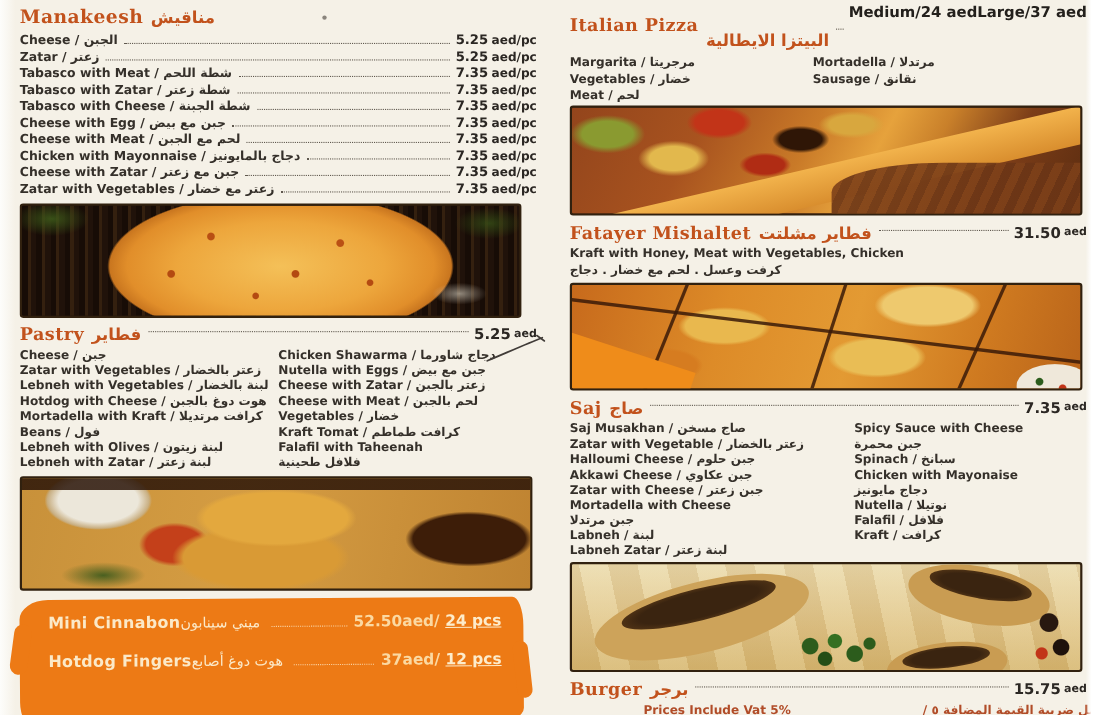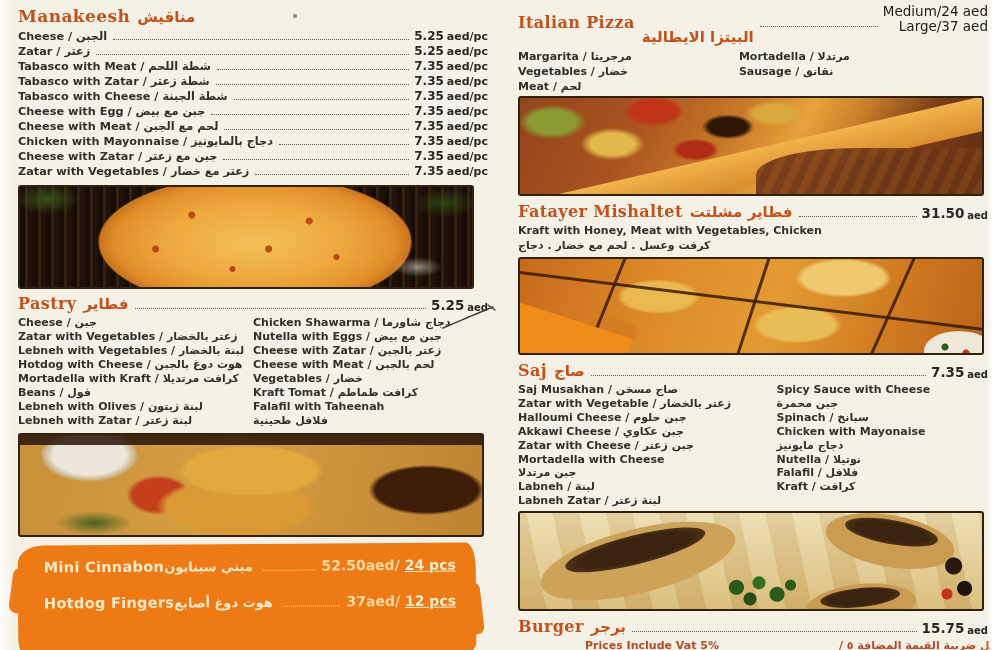--- a/index.html
+++ b/index.html
@@ -12,21 +12,21 @@
   .edge-l{position:absolute;left:0;top:0;width:14px;height:650px;
     background:linear-gradient(90deg,#fdfdfb,rgba(253,253,251,0));}
   .edge-r{position:absolute;right:0;top:0;width:13px;height:650px;
     background:linear-gradient(270deg,#ffffff 60%,rgba(255,255,255,0));}
   .dotart{position:absolute;left:293px;top:14px;width:4px;height:4px;border-radius:50%;background:#8a857d;}
 
   .col-left{position:absolute;left:18px;top:6px;width:470px;}
   .col-right{position:absolute;left:518px;top:4px;width:470px;}
 
   
-  .sec-head{display:flex;align-items:flex-end;margin:0 0 3px 0;}
+  .sec-head{display:flex;align-items:center;margin:0 0 3px 0;}
   .t-en{font-family:"DejaVu Serif",serif;font-weight:700;font-size:17px;color:#c2521c;letter-spacing:.4px;white-space:nowrap;}
   .t-ar{font-weight:700;font-size:15px;color:#c2521c;margin-left:7px;white-space:nowrap;}
   .sec-head .lead{flex:1;border-bottom:1.6px dotted #5f584e;margin:0 5px 4px 6px;}
   .pr{font-weight:700;font-size:12.5px;color:#2b2723;white-space:nowrap;}
   .un{font-weight:700;font-size:10px;color:#2b2723;margin-left:3px;white-space:nowrap;}
   .head-sm .t-en{font-size:16px;}
   .head-sm .pr{font-size:13.5px;}
 
   
   .mrow{display:flex;align-items:baseline;height:15px;font-weight:700;}
@@ -127,32 +127,32 @@
       background:
        radial-gradient(circle 10px at 40% 25%, #281810 0 8px, transparent 9px),
        radial-gradient(circle 9px at 65% 65%, #1e120c 0 7px, transparent 8px),
        radial-gradient(circle 7px at 25% 75%, #c23418 0 5px, transparent 6px);}
 
   
   .desc-en{font-weight:700;font-size:11px;line-height:14px;color:#35302a;}
   .desc-ar{font-weight:700;font-size:11px;line-height:15px;color:#35302a;direction:rtl;text-align:left;}
 
   
-  .price-stack{display:flex;flex-direction:column;align-items:flex-end;font-weight:400;font-size:13.5px;line-height:15px;color:#23201c;white-space:nowrap;}
+  .price-stack{display:flex;flex-direction:row;align-items:flex-end;font-weight:700;font-size:13.5px;line-height:15px;color:#23201c;white-space:nowrap;}
 
   
   .promo{position:relative;margin-top:7px;width:458px;height:115px;background:#ed7a15;
     border-radius:26px 10px 30px 12px / 18px 26px 14px 22px;transform:rotate(-.4deg);
     padding:14px 20px 0 26px;box-sizing:border-box;color:#fbe9c8;}
   .promo:before{content:"";position:absolute;left:-7px;top:22px;width:16px;height:46px;background:#ed7a15;border-radius:8px;transform:rotate(8deg);}
   .promo:after{content:"";position:absolute;right:-6px;top:40px;width:14px;height:52px;background:#ed7a15;border-radius:8px;transform:rotate(-6deg);}
   .promo-item{display:flex;align-items:baseline;margin-bottom:9px;}
   .promo-names{display:flex;}
   .promo-en{font-weight:700;font-size:14.5px;letter-spacing:.3px;white-space:nowrap;}
-  .promo-ar{font-weight:700;font-size:13px;margin-top:1px;white-space:nowrap;}
+  .promo-ar{font-weight:400;font-size:13px;margin-top:1px;white-space:nowrap;}
   .promo-item .lead{flex:1;border-bottom:1.6px dotted rgba(253,231,196,.8);margin:0 6px 14px 10px;}
   .promo-pr{font-weight:700;font-size:14px;color:#fbd9a2;white-space:nowrap;}
   .promo-qty{font-weight:700;font-size:14px;color:#fdeccb;margin-left:5px;white-space:nowrap;text-decoration:underline;}
 
   
   .foot-row{display:flex;align-items:baseline;margin-top:2px;}
   .foot-en{font-weight:700;font-size:11px;color:#b14c28;margin-left:67px;white-space:nowrap;}
   .foot-ar{font-weight:700;font-size:11px;color:#b14c28;direction:rtl;margin-left:120px;white-space:nowrap;}
 
   .penmark{position:absolute;left:440px;top:303px;}

